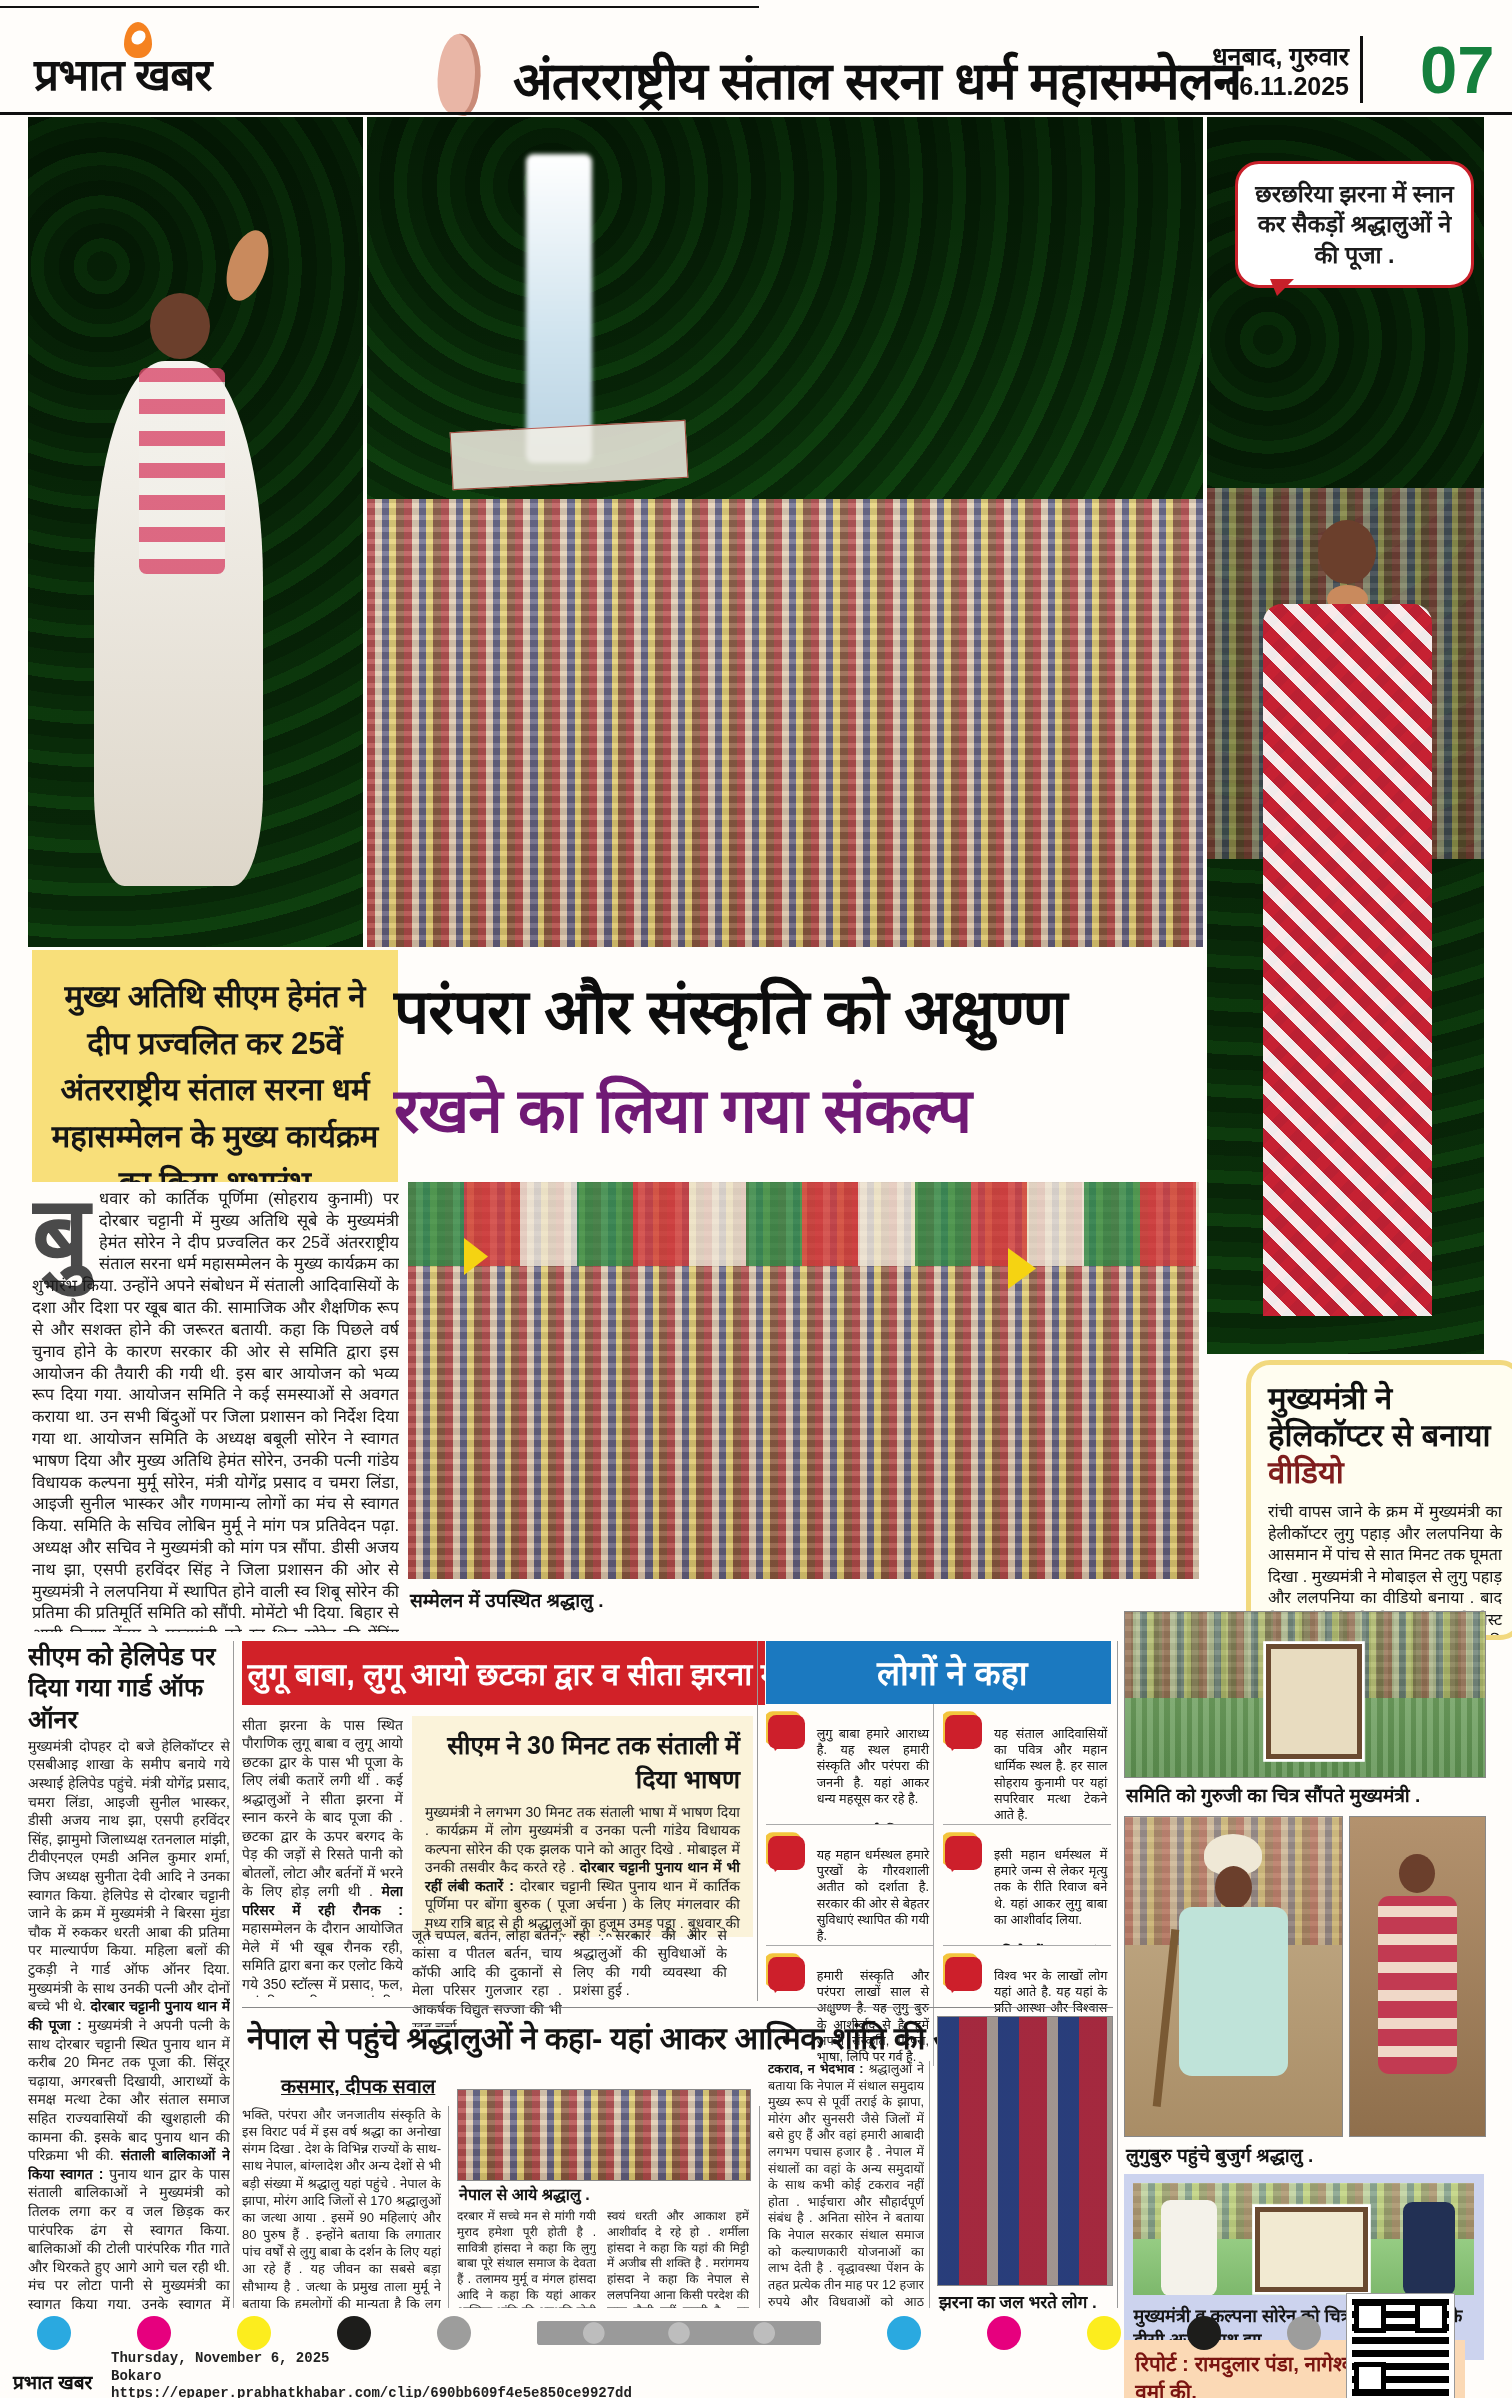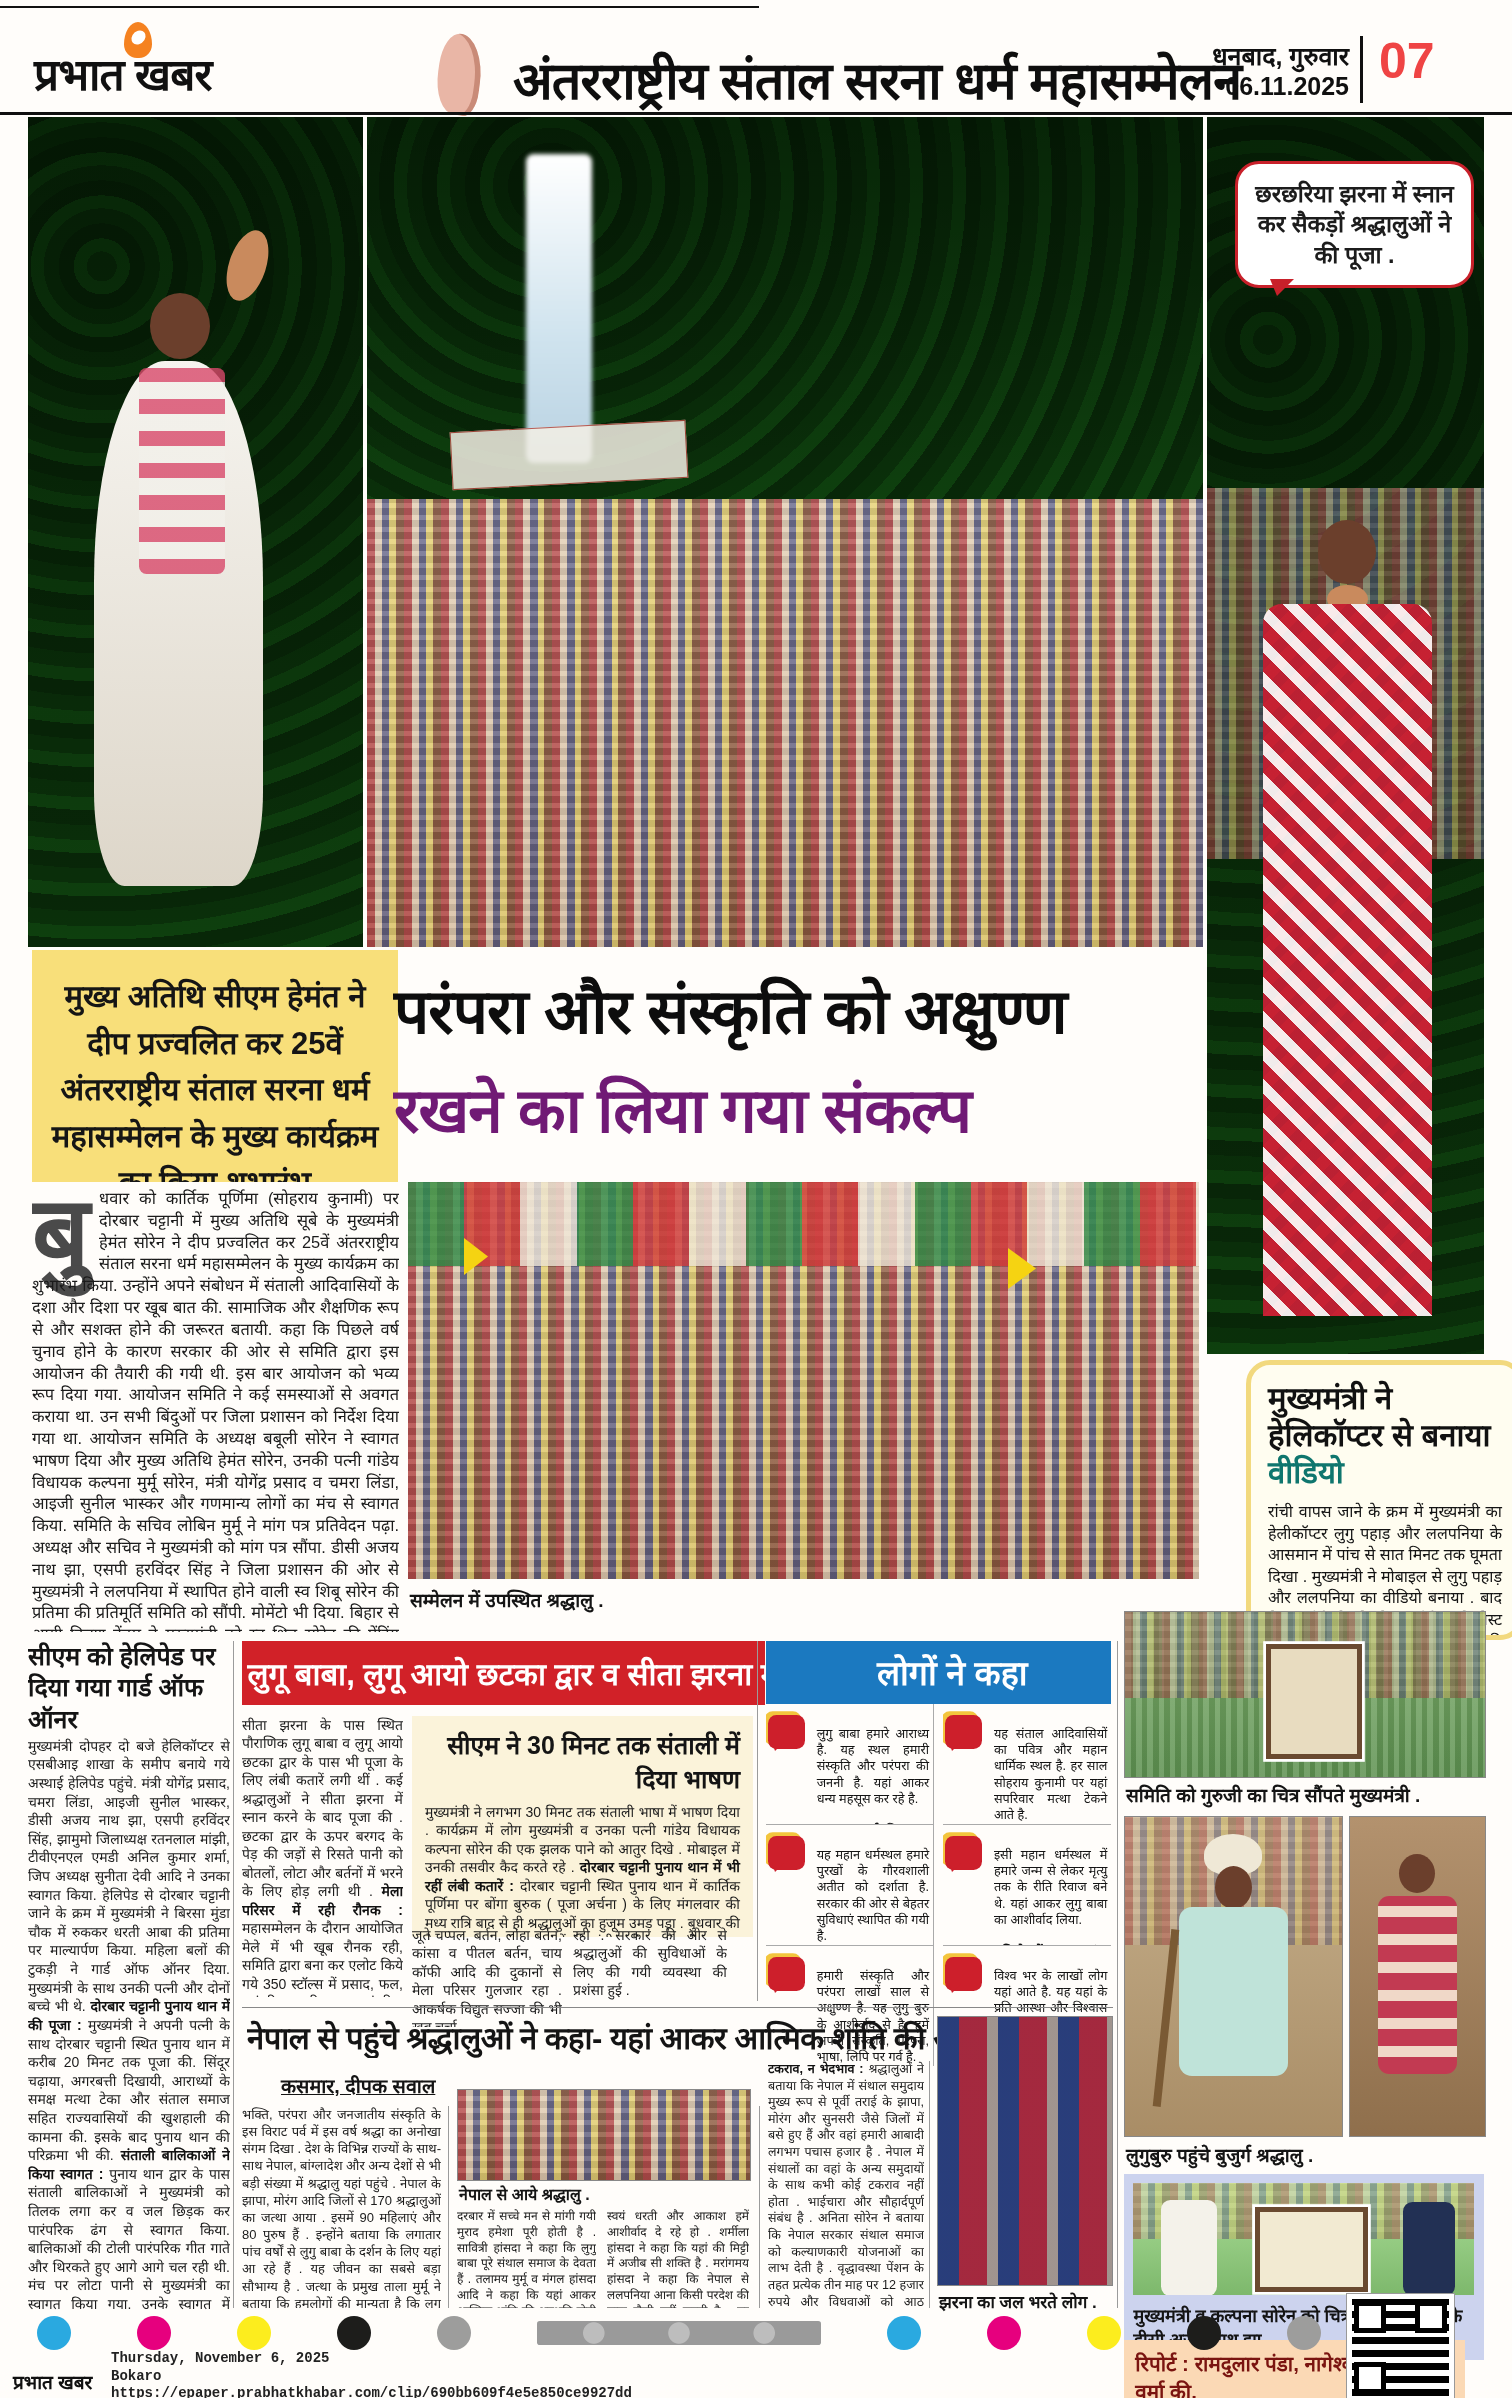--- a/index.html
+++ b/index.html
@@ -10,21 +10,21 @@
 
   
   .topline{position:absolute;left:0;top:5.6px;width:759px;height:2.8px;background:#111;}
   .logo-text{font-size:44px;font-weight:900;color:#101010;letter-spacing:-0.9px;}
   .flame{position:absolute;width:28px;height:36px;background:#f58220;
          border-radius:50% 50% 46% 46%/62% 62% 38% 38%;}
   .flame:after{content:"";position:absolute;left:6.6px;top:8.4px;width:15px;height:13px;background:#fff;
          border-radius:60% 40% 60% 40%;transform:rotate(-18deg);}
   .masthead-title{font-size:52px;font-weight:900;color:#0e0e0e;letter-spacing:-0.9px;white-space:nowrap;}
   .dateline{font-size:25px;font-weight:800;color:#101010;text-align:right;line-height:1.2;}
-  .pageno{font-size:50px;font-weight:900;color:#ef4444;line-height:1;}
+  .pageno{font-size:67px;font-weight:900;color:#15803d;line-height:1;margin-left:41px;}
   .mast-vrule{position:absolute;width:2.8px;background:#101010;}
   .header-rule{position:absolute;left:0px;top:112px;width:1512px;height:2.8px;background:#101010;}
   .hand-cutout{position:absolute;width:43px;height:81px;background:#e9b6a6;border-radius:40% 60% 30% 50%;
          transform:rotate(8deg);box-shadow:inset -5.6px 0 0 rgba(180,110,90,.6);}
 
   
   .ph{position:absolute;overflow:hidden;background:#8a8a80;}
   .tex-trees{background:
     repeating-radial-gradient(circle at 22% 18%, #2c642c 0 15px, #3d853d 15px 28px, #235223 28px 43px),
     linear-gradient(180deg,#1e471e,#3c7a3c);background-blend-mode:multiply;}
@@ -55,21 +55,21 @@
     padding:24px 17px;color:#151515;}
   .hl1{font-size:62px;font-weight:900;color:#0d0d0d;letter-spacing:-0.9px;white-space:nowrap;}
   .hl2{font-size:62px;font-weight:700;color:#701a75;letter-spacing:-0.9px;white-space:nowrap;}
   .bt{font-size:15.5px;line-height:1.33;text-align:justify;color:#1b1b1b;margin:0;}
   .drop{float:left;font-size:101px;line-height:.82;font-weight:800;color:#4a4a4a;margin:3.7px 9.4px 0 0;}
   b.run{font-weight:800;color:#111;}
 
   
   .heli-box{background:#fffdf0;border:5.6px solid #f2d97e;border-radius:24px;padding:15px 17px;}
   .heli-title{font-size:31px;font-weight:900;line-height:1.2;color:#111;}
-  .red{color:#0f766e;}
+  .red{color:#7f1d1d;}
   .heli-body{font-size:16px;line-height:1.35;text-align:justify;margin-top:9.4px;}
   .red-banner{background:#d12128;color:#ffffff;font-size:31px;font-weight:900;text-align:center;
     padding:11.2px 5.6px;white-space:nowrap;overflow:hidden;}
   .blue-banner{background:#1b79c0;color:#ffffff;font-size:34px;font-weight:900;padding:7.5px 0 9.4px 111px;}
   .cm-box{background:#fbf3da;padding:11.2px 13px;}
   .cm-title{font-size:25px;font-weight:900;text-align:right;margin:0 0 7.5px 0;}
   .small-bt{font-size:14px;line-height:1.32;text-align:justify;color:#1b1b1b;margin:0;}
   .col-head{font-size:25px;font-weight:900;line-height:1.25;margin:0 0 2px 0;}
   .vrule{position:absolute;width:0.9px;background:#9b9b9b;}
 

